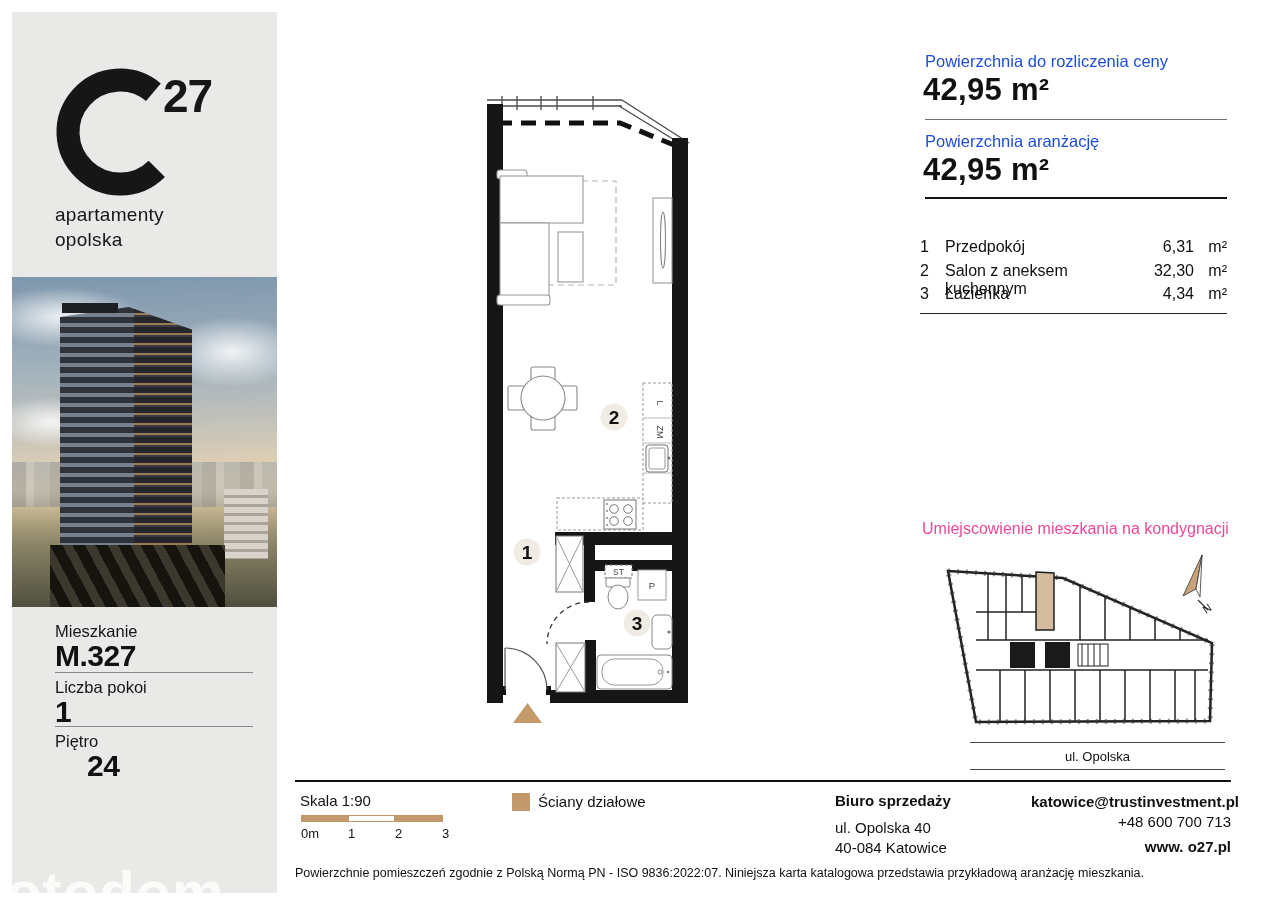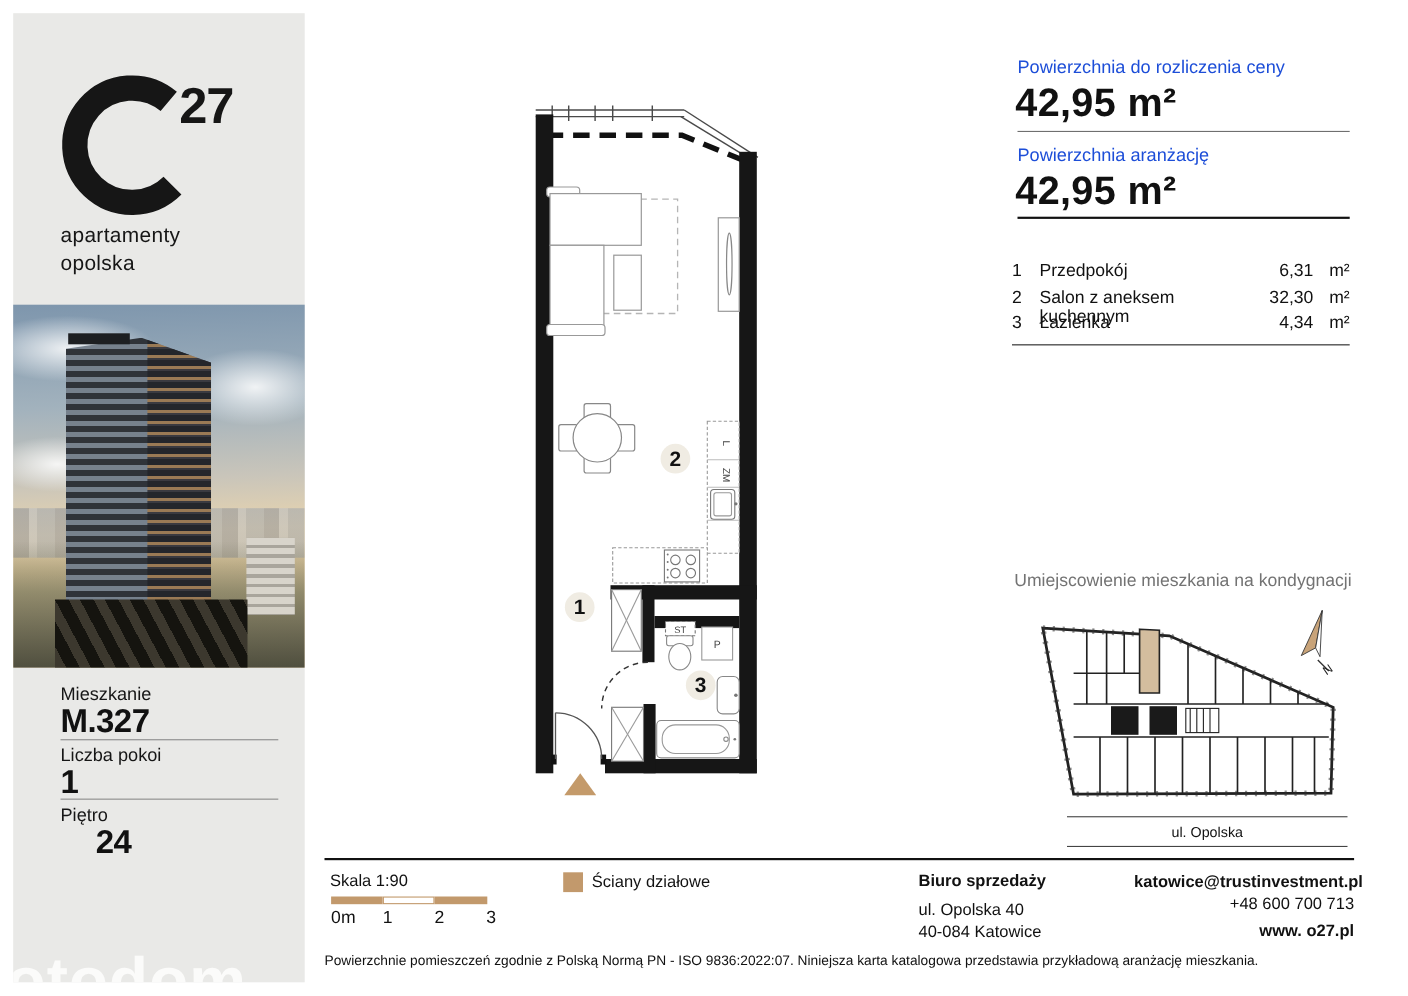--- a/index.html
+++ b/index.html
@@ -29,41 +29,41 @@
   #tower-right{position:absolute;right:0;top:0;width:44%;height:100%;
     background:repeating-linear-gradient(180deg,#24262b 0 6px,#9a7a55 6px 8px,#3a3a40 8px 10px);}
   #tower-sign{position:absolute;left:50px;top:26px;width:56px;height:10px;background:#1d1f22;}
   #podium{position:absolute;left:38px;top:268px;width:175px;height:62px;
     background:repeating-linear-gradient(62deg,#3c382e 0 9px,#15140f 9px 20px);}
   #bldg-right{position:absolute;left:212px;top:212px;width:44px;height:70px;
     background:repeating-linear-gradient(180deg,#d8d4cb 0 6px,#a9a59c 6px 9px);}
 
   
   .area-label{font-size:16.5px;color:#1d4ed8;}
-  .area-value{font-size:36px;font-weight:bold;letter-spacing:.3px;color:#111;}
+  .area-value{font-size:31px;font-weight:bold;letter-spacing:.3px;color:#111;}
   .thin-line{border-top:1px solid #6f6f6f;height:0;}
   .black-line{background:#111;height:2px;}
   .room-row{display:flex;align-items:baseline;font-size:16px;color:#111;height:23.5px;}
   .room-no{width:25px;}
   .room-name{flex:1;}
   .room-area{width:52px;text-align:right;}
   .room-unit{width:33px;text-align:right;}
 
   
-  #keyplan-title{font-size:16px;color:#737373;}
+  #keyplan-title{font-size:16px;color:#ec4899;}
   #street-band{border-top:1px solid #444;border-bottom:1px solid #444;height:26px;
     display:flex;align-items:center;justify-content:center;font-size:13px;color:#111;}
 
   
   #footer-line{left:295px;top:780px;width:936px;}
   .foot-text{font-size:15px;color:#111;}
   .foot-bold{font-weight:bold;}
   .scalebar{display:flex;height:7px;width:142px;}
   .scalebar .seg{height:100%;box-sizing:border-box;}
-  .scale-ticks{display:flex;width:160px;font-size:16px;color:#111;align-items:flex-end;}
+  .scale-ticks{display:flex;width:160px;font-size:13px;color:#111;align-items:flex-end;}
   #legend-swatch{width:18px;height:18px;background:#c2996c;}
   #disclaimer{font-size:12.5px;color:#111;}
 </style>
 </head>
 <body>
 
 <div id="page">
 
   <div id="sidebar" class="abs">
 

